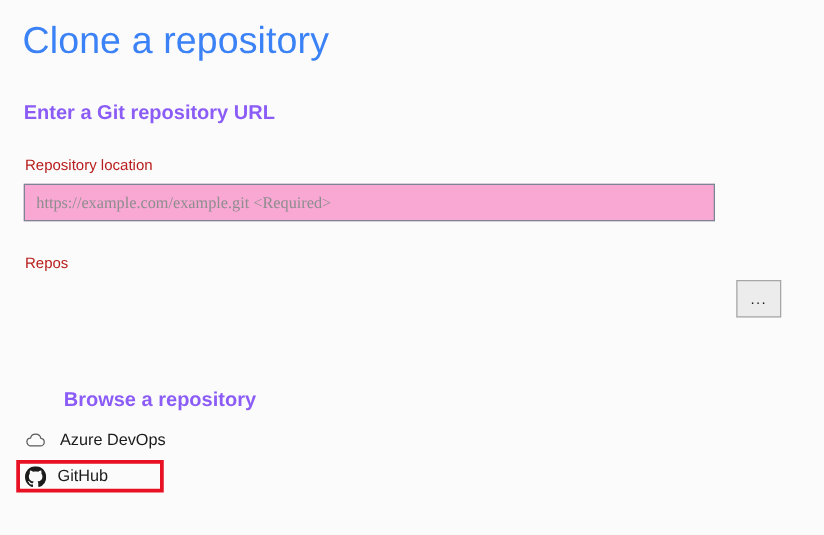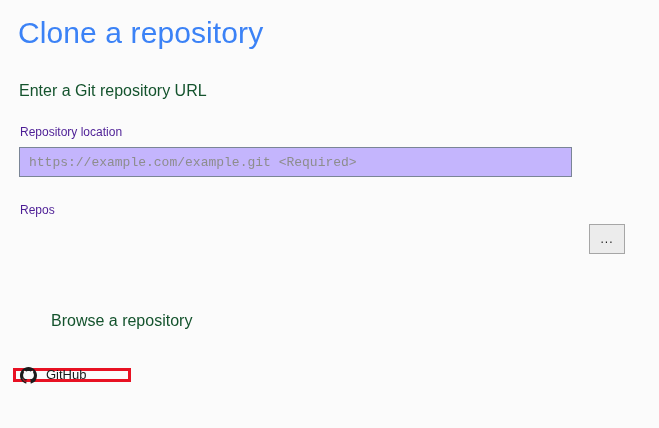--- a/index.html
+++ b/index.html
@@ -29,47 +29,47 @@
     font-size: 30px;
     font-weight: 400;
     color: #3b82f6;
     letter-spacing: 0.1px;
     line-height: 38px;
   }
   .section-heading {
     position: absolute;
     left: 19px;
     font-size: 16px;
-    font-weight: 400;
-    color: #14532d;
+    font-weight: 700;
+    color: #8b5cf6;
     line-height: 20px;
   }
   #heading-url { top: 81px; }
   #heading-browse { top: 311px; margin-left: 32px; }
 
   .field-label {
     position: absolute;
     left: 20px;
     font-size: 12px;
     font-weight: 400;
-    color: #4c1d95;
+    color: #b91c1c;
     line-height: 16px;
   }
   #label-repo-location { top: 124px; }
   #label-path { top: 202px; }
 
   .text-input {
     position: absolute;
     left: 19px;
     width: 553px;
     height: 30px;
     box-sizing: border-box;
     border: 1px solid #7a8596;
-    background: #c4b5fd;
-    font-family: Liberation Mono, monospace;
+    background: #f9a8d4;
+    font-family: Liberation Serif, serif;
     font-size: 13px;
     color: #1b1b1b;
     padding: 0 9px;
     outline: none;
     border-radius: 0;
   }
   .text-input::placeholder {
     color: #8d8d8d;
     opacity: 1;
   }
@@ -103,21 +103,21 @@
     display: flex;
     align-items: center;
     height: 22px;
     cursor: default;
   }
   #row-azure-devops { top: 341px; }
   #row-github {
     top: 368px;
     left: 13px;
     width: 118px;
-    height: 14px;
+    height: 26px;
     box-sizing: border-box;
     border: 3px solid #e81123;
     padding-left: 3px;
   }
 
   .repo-icon {
     width: 18px;
     height: 18px;
     display: flex;
     align-items: center;
@@ -148,20 +148,28 @@
 
   <div class="field-label" id="label-path">Repos</div>
 
 
   <button class="browse-button">
     <span>...</span>
   </button>
 
   <div class="section-heading" id="heading-browse">Browse a repository</div>
 
+  <div class="repo-row" id="row-azure-devops">
+    <span class="repo-icon">
+      <svg width="18" height="18" viewBox="0 0 20 20" aria-hidden="true">
+        <path d="M5.6 15.2h9.1c2.0 0 3.5-1.5 3.5-3.3 0-1.7-1.3-3.1-3.0-3.3-0.4-2.2-2.3-3.8-4.6-3.8-2.2 0-4.1 1.5-4.6 3.5-1.8 0.1-3.2 1.5-3.2 3.3 0 1.9 1.6 3.6 2.8 3.6z" fill="none" stroke="#5a5a5a" stroke-width="1.1" stroke-linejoin="round"></path>
+      </svg>
+    </span>
+    <span class="repo-label">Azure DevOps</span>
+  </div>
 
   <div class="repo-row" id="row-github">
     <span class="repo-icon">
       <svg width="17" height="17" viewBox="0 0 16 16" aria-hidden="true">
         <path fill="#1b1b1b" d="M8 0C3.58 0 0 3.58 0 8c0 3.54 2.29 6.53 5.47 7.59.4.07.55-.17.55-.38 0-.19-.01-.82-.01-1.49-2.01.37-2.53-.49-2.69-.94-.09-.23-.48-.94-.82-1.13-.28-.15-.68-.52-.01-.53.63-.01 1.08.58 1.23.82.72 1.21 1.87.87 2.33.66.07-.52.28-.87.51-1.07-1.78-.2-3.64-.89-3.64-3.95 0-.87.31-1.59.82-2.15-.08-.2-.36-1.02.08-2.12 0 0 .67-.21 2.2.82.64-.18 1.32-.27 2-.27.68 0 1.36.09 2 .27 1.53-1.04 2.2-.82 2.2-.82.44 1.1.16 1.92.08 2.12.51.56.82 1.27.82 2.15 0 3.07-1.87 3.75-3.65 3.95.29.25.54.73.54 1.48 0 1.07-.01 1.93-.01 2.2 0 .21.15.46.55.38A8.01 8.01 0 0 0 16 8c0-4.42-3.58-8-8-8z"></path>
       </svg>
     </span>
     <span class="repo-label">GitHub</span>
   </div>
 

